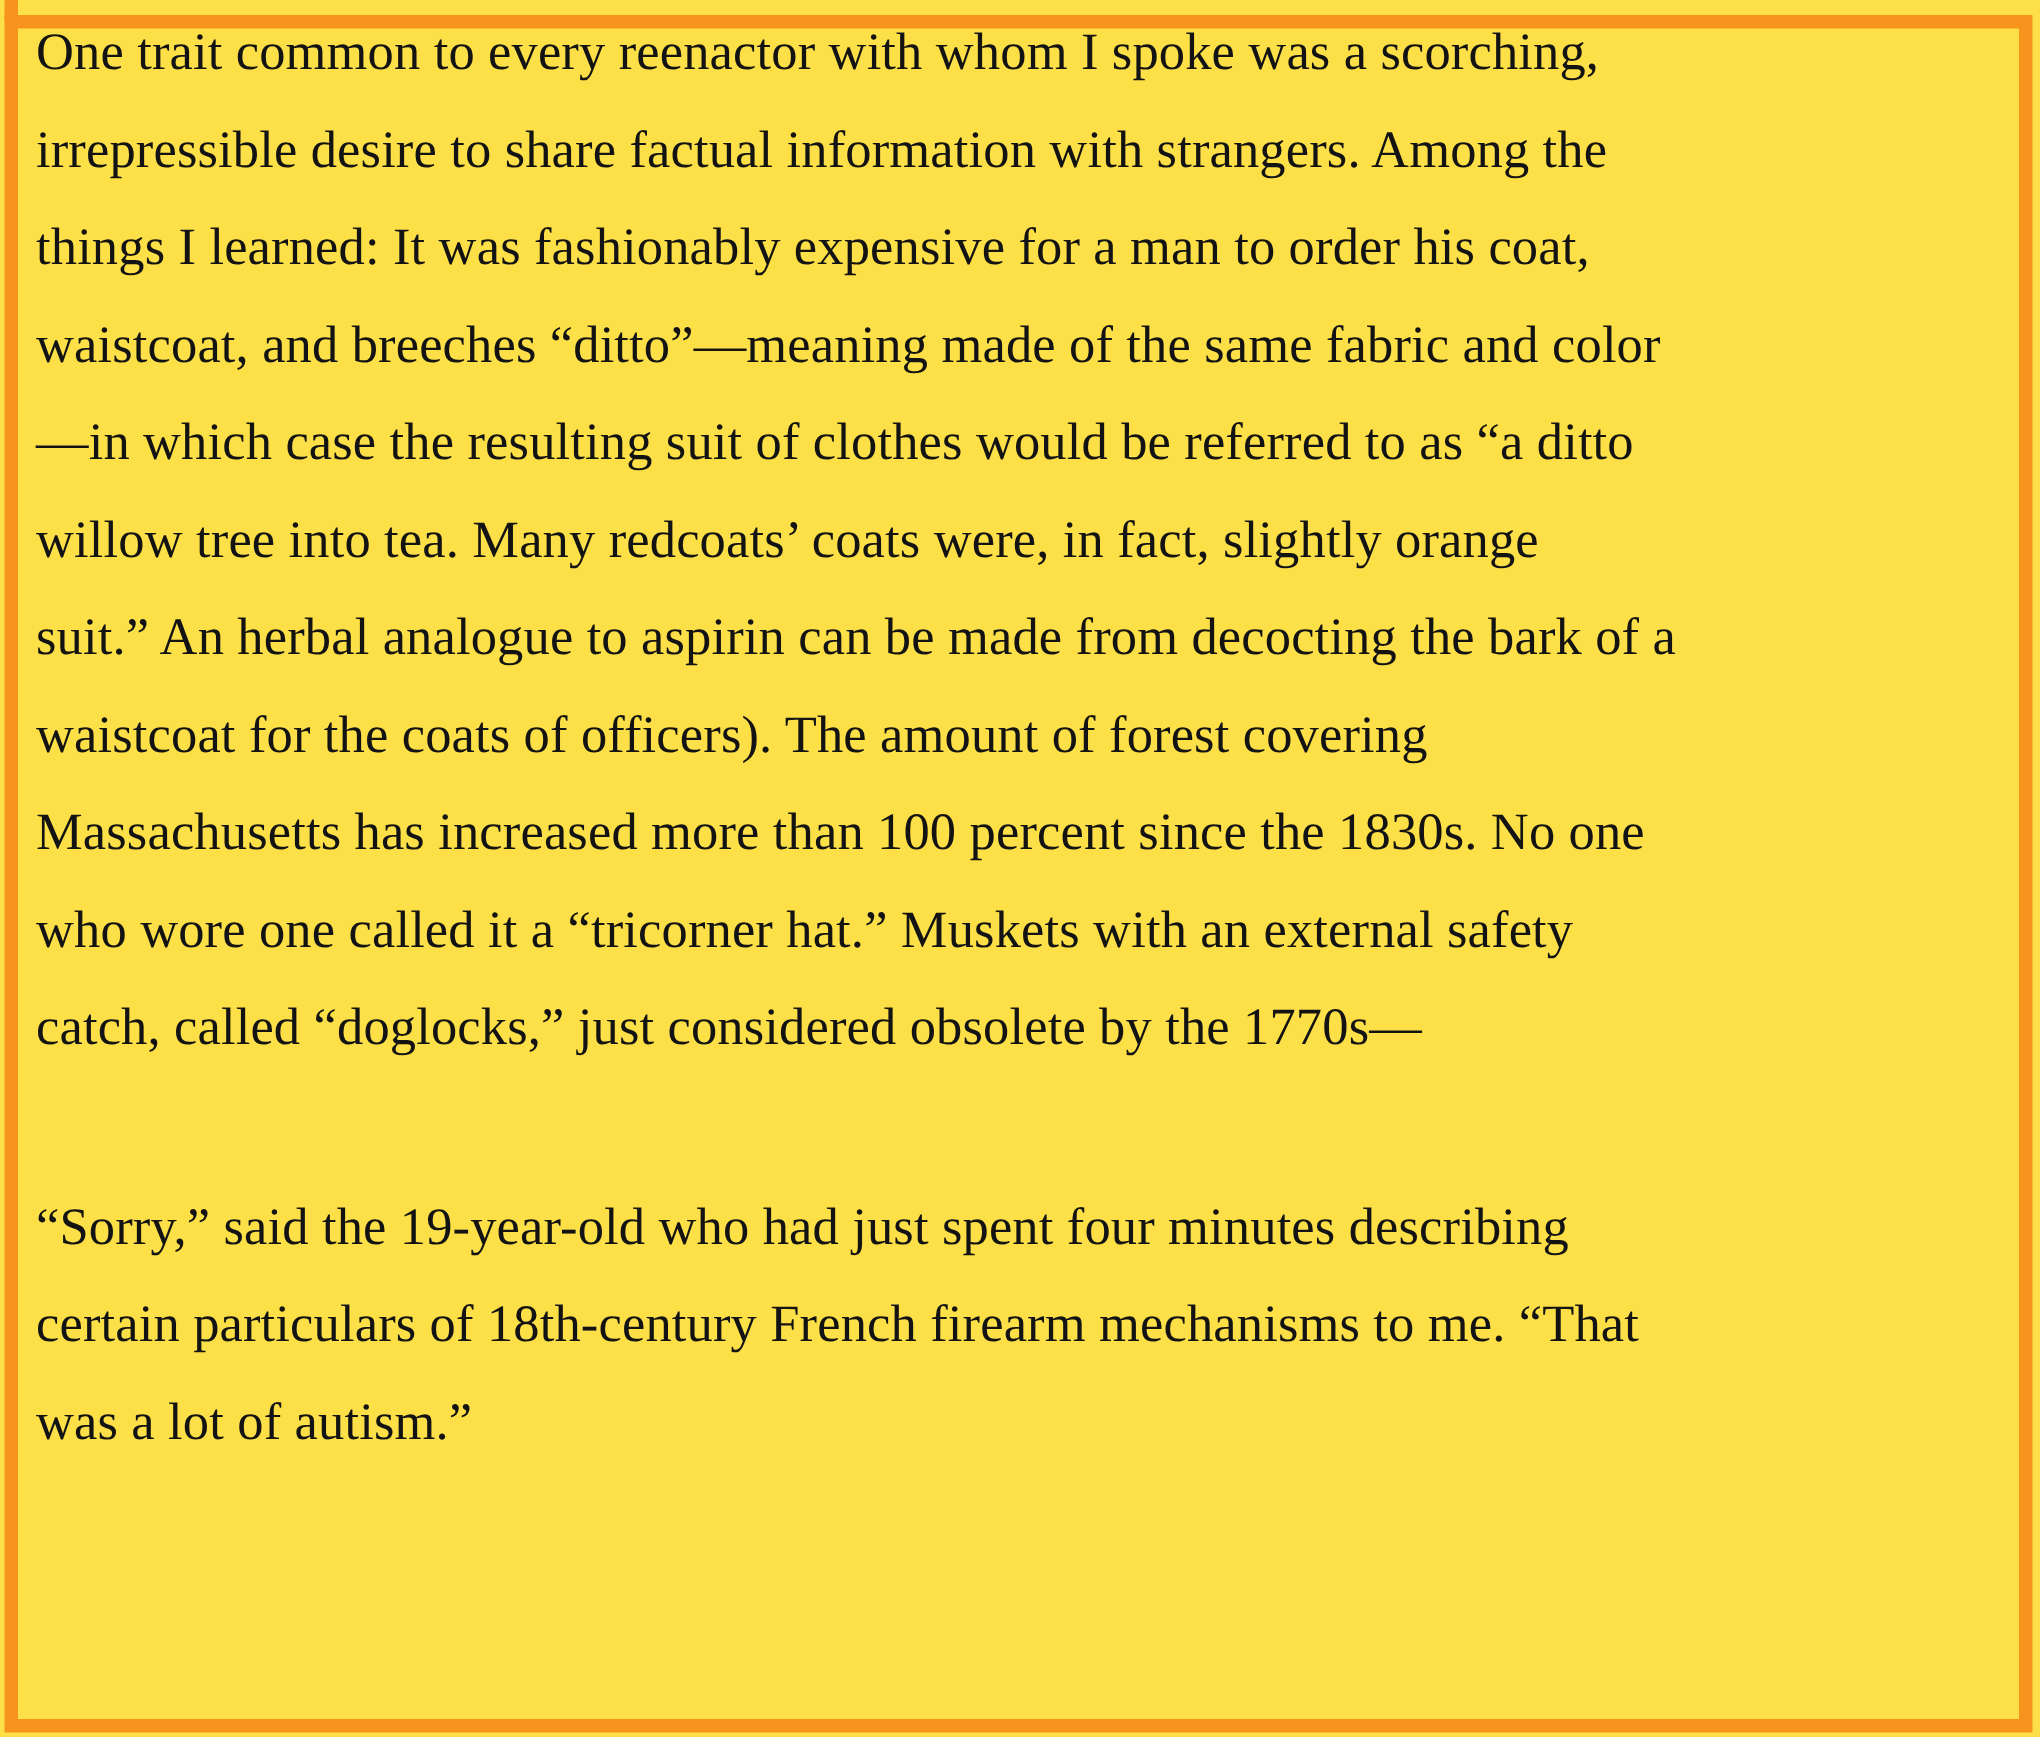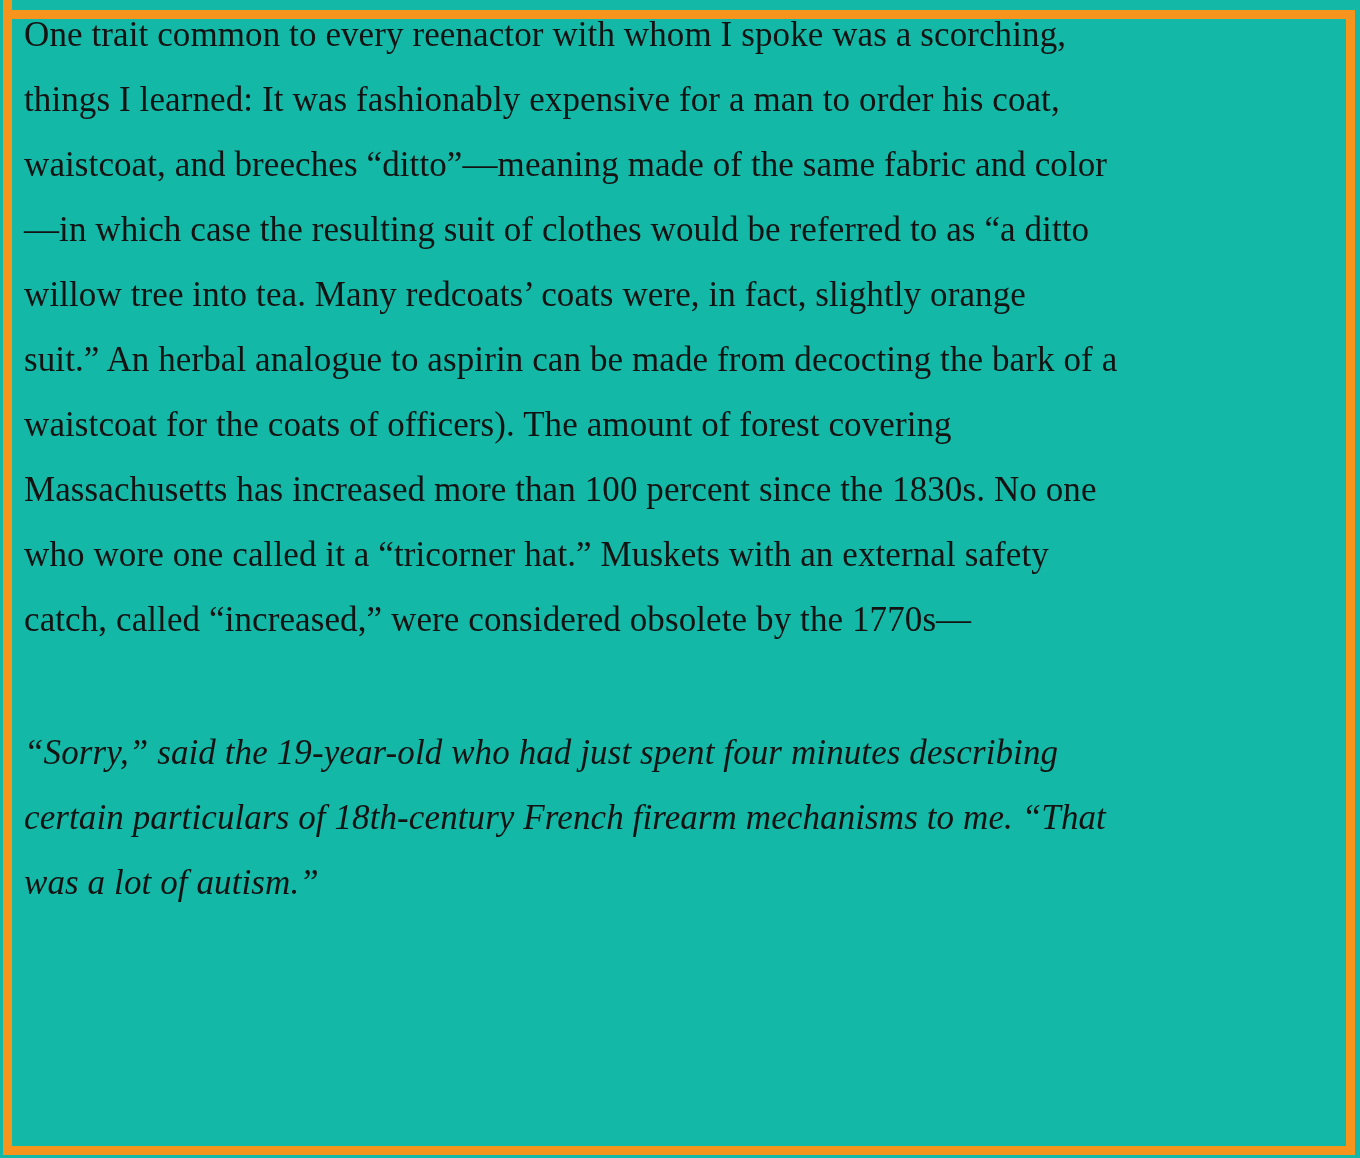--- a/index.html
+++ b/index.html
@@ -39,47 +39,48 @@
     position: absolute;
     left: 24px;
     top: 2px;
     right: 16px;
     color: #131313;
     font-size: 35px;
     line-height: 65px;
     letter-spacing: 0.1px;
   }
   .para { }
-  .para-gap { margin-top: 68px; font-style: italic; }
+  .para-gap { margin-top: 68px; }
   .line {
     white-space: pre;
   }
   .u {
     text-underline-offset: 7px;
     text-decoration-thickness: 2.5px;
   }
 </style>
 </head>
 <body>
 
-<div class="canvas" style="background: #14b8a6;">
+<div class="canvas" style="background: #fde047;">
   <div class="border-stub"></div>
   <div class="quote-box"></div>
   <div class="quote-text" style="color: rgb(19, 19, 19);">
       <div class="para">
         <div class="line"><span>One trait common to every reenactor with whom I spoke was a scorching,</span></div>
+        <div class="line"><span>irrepressible desire to share factual information with strangers. Among the</span></div>
         <div class="line"><span>things I learned: It was fashionably expensive for a man to order his coat,</span></div>
         <div class="line"><span>waistcoat, and breeches “ditto”—meaning made of the same fabric and color</span></div>
         <div class="line"><span>—in which case the resulting suit of clothes would be referred to as “</span><span class="u">a ditto</span></div>
         <div class="line"><span>willow tree into tea. Many redcoats’ coats were, in fact, slightly orange</span></div>
         <div class="line"><span class="u">suit</span><span>.” An herbal analogue to aspirin can be made from decocting the bark of a</span></div>
         <div class="line"><span>waistcoat for the coats of officers). The amount of forest covering</span></div>
         <div class="line"><span>Massachusetts has increased more than 100 percent since the 1830s. No one</span></div>
         <div class="line"><span>who wore one called it a “tricorner hat.” Muskets with an external safety</span></div>
-        <div class="line"><span>catch, called “increased,” were considered obsolete by the 1770s—</span></div>
+        <div class="line"><span>catch, called “doglocks,” just considered obsolete by the 1770s—</span></div>
       </div>
       <div class="para para-gap">
         <div class="line"><span>“Sorry,” said the 19-year-old who had just spent four minutes describing</span></div>
         <div class="line"><span>certain particulars of 18th-century French firearm mechanisms to me. “That</span></div>
         <div class="line"><span>was a lot of autism.”</span></div>
       </div>
     </div>
 </div>
 
 </body></html>

